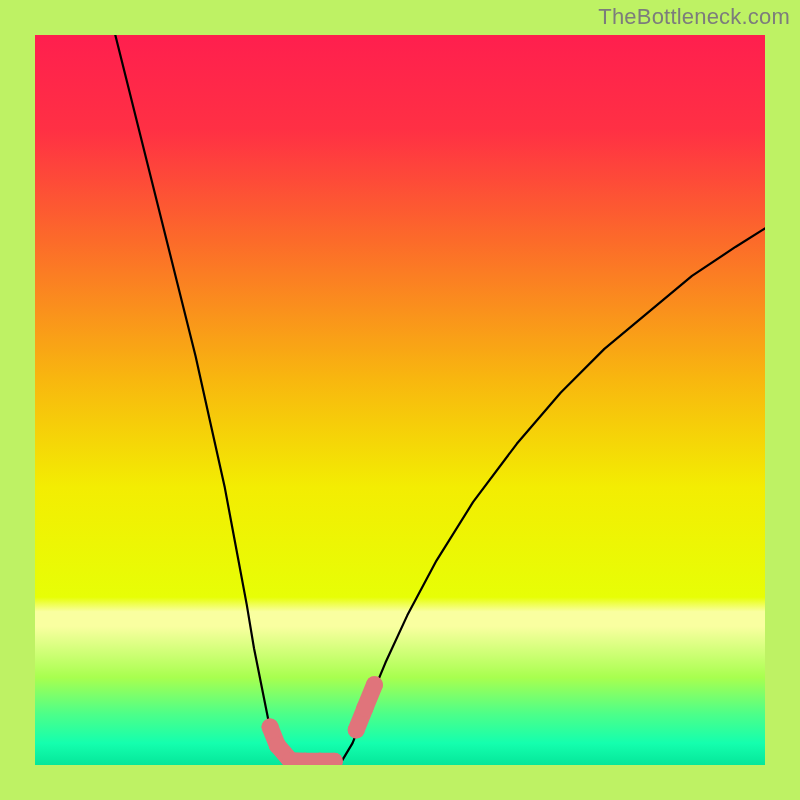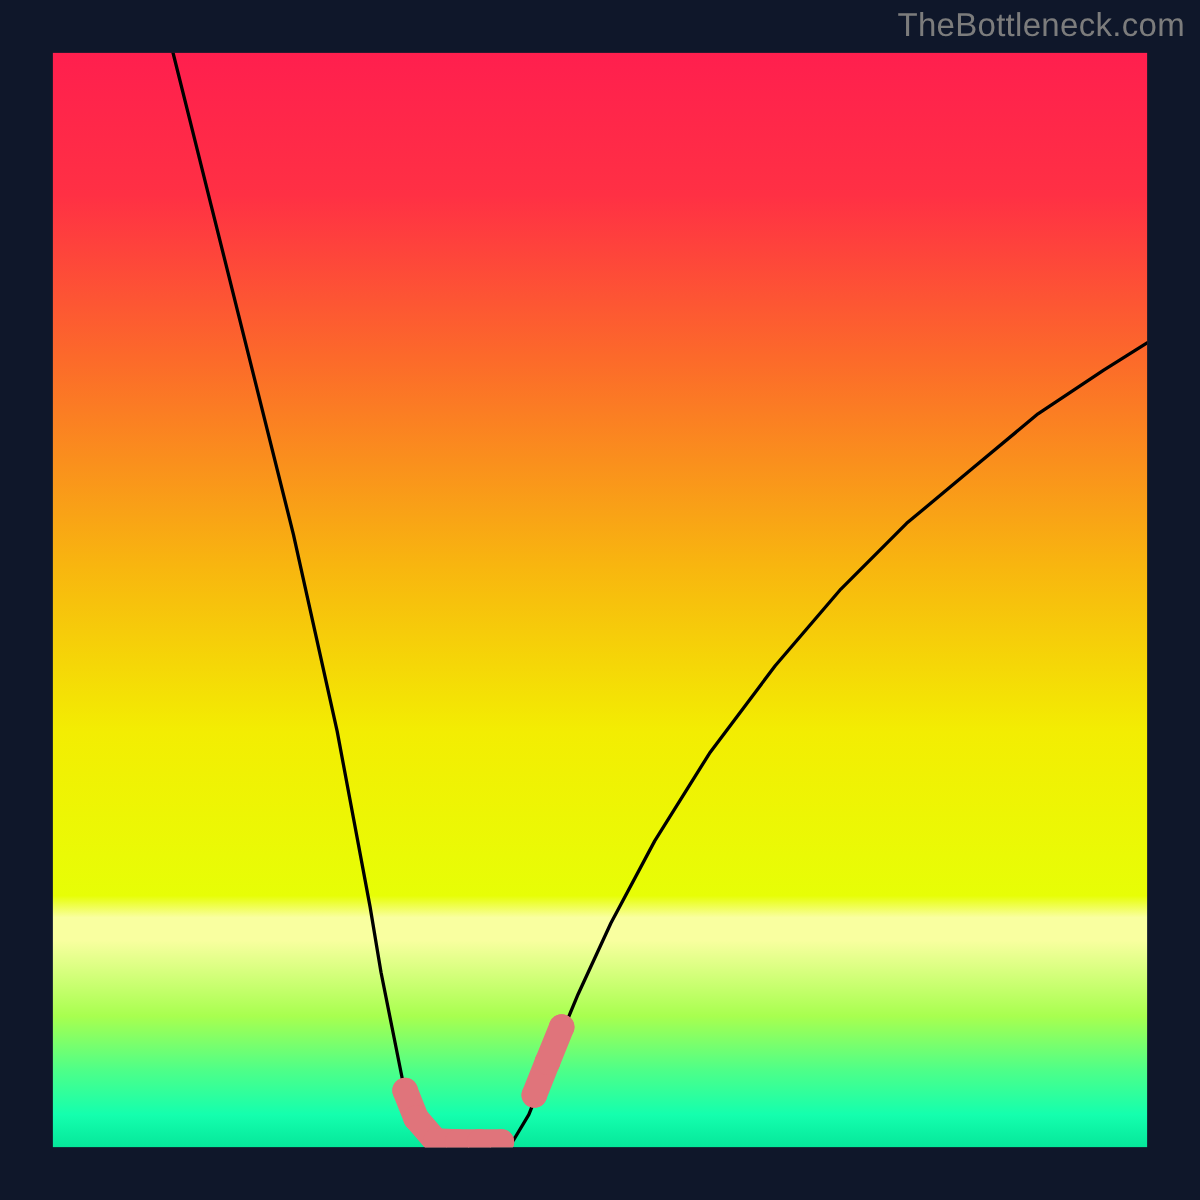--- a/index.html
+++ b/index.html
@@ -10,21 +10,21 @@
     background: #000;
     font-family: Arial, Helvetica, sans-serif;
     overflow: hidden;
   }
   .frame {
     position: absolute;
     left: 0;
     top: 0;
     width: 800px;
     height: 800px;
-    background: #0f172a;
+    background: #bef264;
     text-decoration: underline;
   }
   .plot {
     position: absolute;
     left: 35px;
     top: 35px;
     width: 730px;
     height: 730px;
     overflow: hidden;
   }

